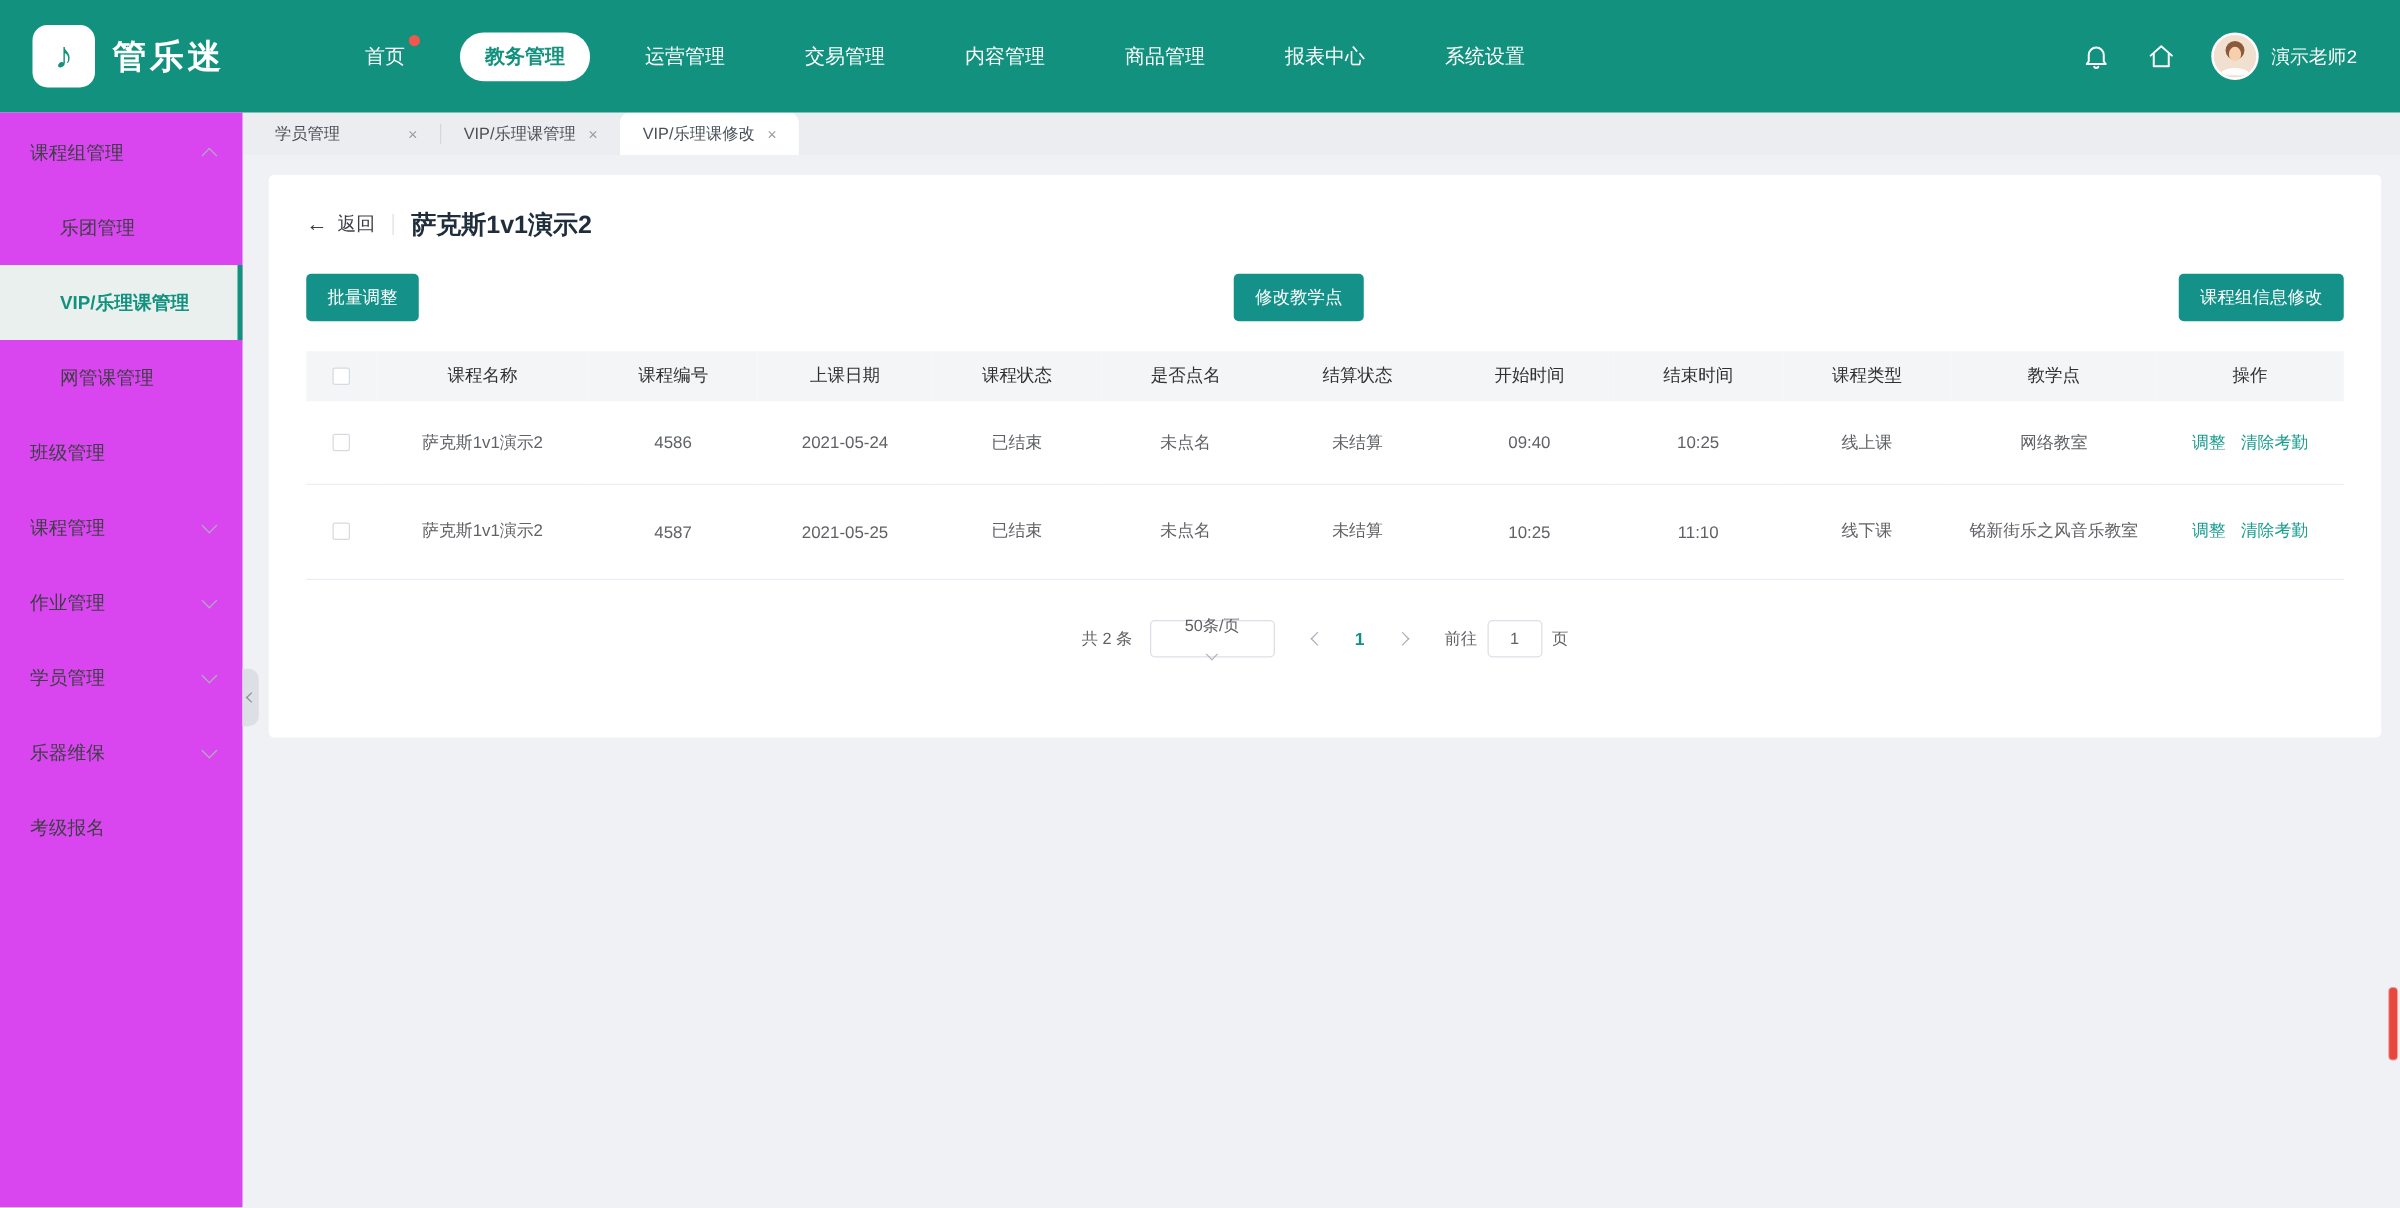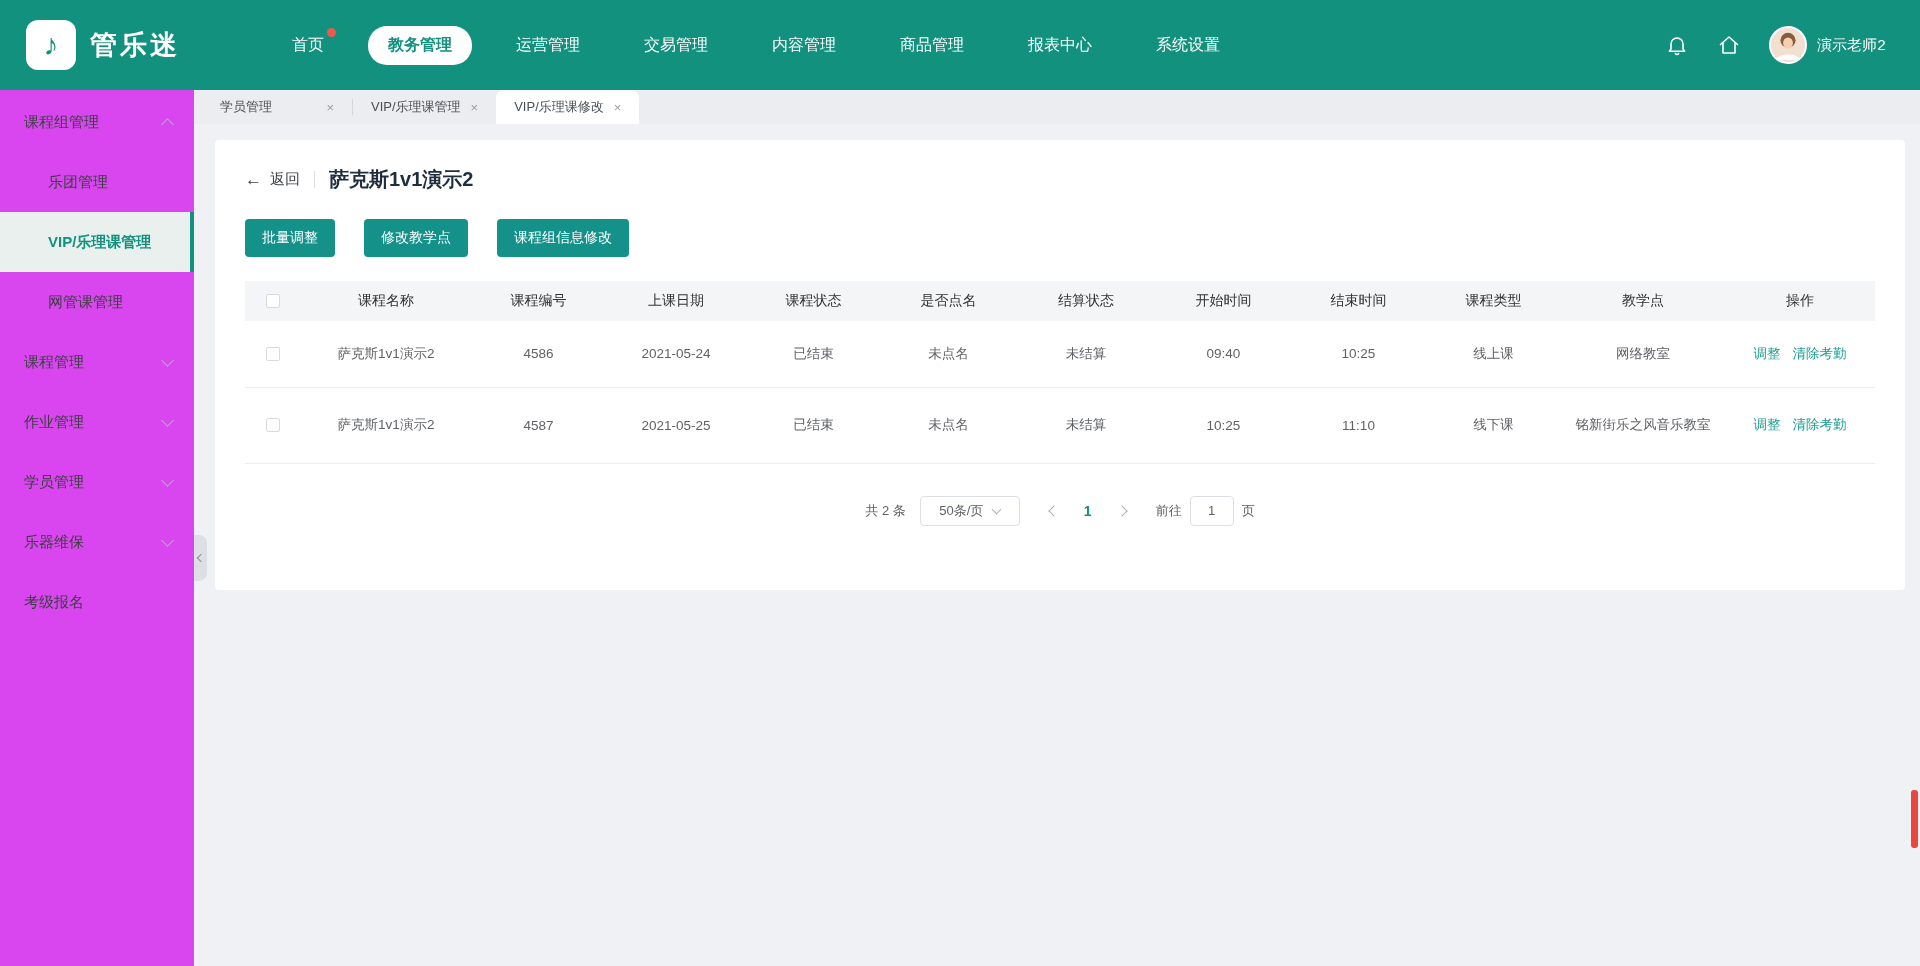--- a/index.html
+++ b/index.html
@@ -45,36 +45,36 @@
   .tab-sep { width:1px; height:16px; background:#D4D7DB; align-self:center; }
 
   
   .content { flex:1; padding:16px 15px 0 21px; }
   .card { background:#fff; border-radius:4px; width:1690px; height:450px; padding:26px 30px 0 30px; }
   .back-row { display:flex; align-items:center; gap:14px; }
   .back-link { display:flex; align-items:center; gap:8px; font-size:15px; color:#3c3f43; cursor:pointer; }
   .back-arrow { font-size:17px; color:#3c3f43; }
   .vdiv { width:1px; height:17px; background:#DCDFE6; }
   .page-title { font-size:20px; font-weight:bold; color:#1f2d3d; }
-  .toolbar { margin-top:26px; display:flex; gap:29px; }
+  .toolbar { margin-top:26px; display:flex; gap:29px;justify-content:space-between; }
   .btn { background:#14928A; color:#fff; border:none; font-size:14px; padding:10px 17px; border-radius:4px; cursor:pointer; font-family:inherit; }
 
   
   table { border-collapse:collapse; table-layout:fixed; width:1630px; margin-top:24px; }
   thead tr { background:#F4F5F7; height:40px; }
   th { font-size:14px; font-weight:normal; color:#303133; text-align:center; }
   td { font-size:13.5px; color:#606266; text-align:center; border-bottom:1px solid #EBEEF5; padding:8px 6px; }
   tbody tr:first-child td { height:66px; }
   tbody tr:last-child td { height:76px; }
   .checkbox { width:14px; height:14px; border:1px solid #D7DAE0; border-radius:2px; background:#fff; margin:0 auto; cursor:pointer; }
   .op-link { color:#1A9C8F; cursor:pointer; margin:0 6px; white-space:nowrap; }
 
   
   .pagination { margin-top:32px; display:flex; align-items:center; justify-content:center; gap:14px; font-size:13px; color:#606266; }
-  .page-size { width:100px; height:30px; border:1px solid #DCDFE6; border-radius:4px; display:flex; align-items:center; justify-content:center; gap:10px; color:#606266; cursor:pointer; }
+  .page-size { width:100px; height:30px; border:1px solid #DCDFE6; border-radius:4px; display:flex; align-items:center; justify-content:center; gap:10px; color:#606266; cursor:pointer;flex-direction:column; }
   .page-size .chev { width:7px; height:7px; margin-bottom:3px; }
   .pager { display:flex; align-items:center; gap:26px; margin:0 16px; }
   .pg-arrow { cursor:pointer; display:flex; }
   .pg-arrow .chev { width:8px; height:8px; border-color:#A9B1BD; }
   .pg-arrow.left .chev { transform:rotate(135deg); }
   .pg-arrow.right .chev { transform:rotate(-45deg); }
   .pg-num { color:#12917E; font-weight:bold; font-size:14px; cursor:pointer; }
   .goto-box { display:flex; align-items:center; gap:8px; }
   .goto-input { width:44px; height:30px; border:1px solid #DCDFE6; border-radius:4px; text-align:center; font-size:13px; color:#606266; font-family:inherit; }
 
@@ -150,20 +150,23 @@
       <span class="chev up"></span>
     </div>
     <div class="side-item sub">
       <span class="lbl">乐团管理</span>
     </div>
     <div class="side-item sub active">
       <span class="lbl">VIP/乐理课管理</span>
     </div>
     <div class="side-item sub">
       <span class="lbl">网管课管理</span>
+    </div>
+    <div class="side-item">
+      <span class="lbl">班级管理</span>
     </div>
     <div class="side-item">
       <span class="lbl">课程管理</span>
       <span class="chev down"></span>
     </div>
     <div class="side-item">
       <span class="lbl">作业管理</span>
       <span class="chev down"></span>
     </div>
     <div class="side-item">

